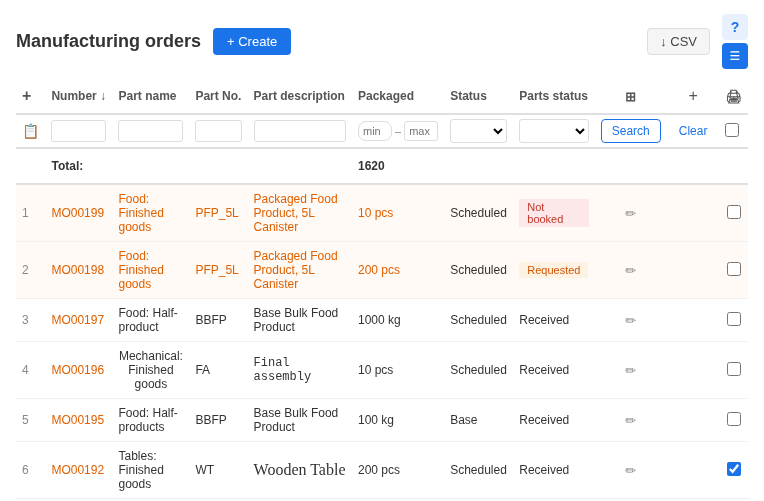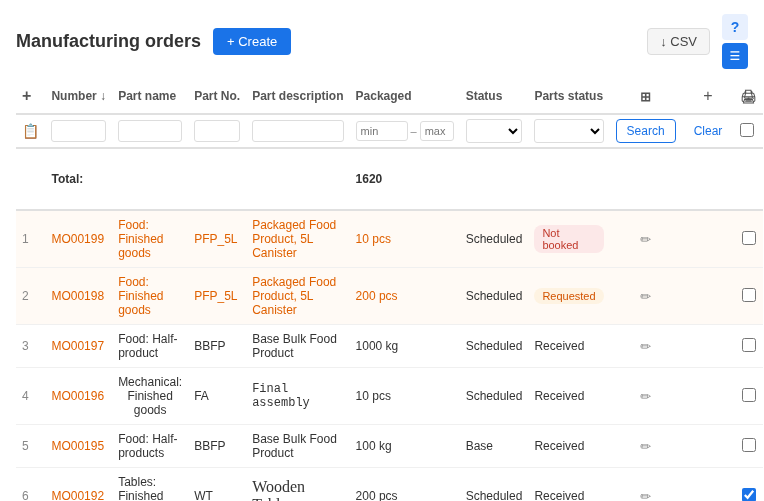--- a/index.html
+++ b/index.html
@@ -22,24 +22,24 @@
     .filter-row td { padding: 4px 6px; border-bottom: 1px solid #e0e0e0; }
     .filter-input { border: 1px solid #ddd; border-radius: 3px; padding: 3px 6px; font-size: 12px; width: 100%; outline: none; }
     .qty-range { display: flex; align-items: center; gap: 3px; }
     .qty-range input { width: 40px; border: 1px solid #ddd; border-radius: 3px; padding: 3px 4px; font-size: 12px; }
     .qty-range span { color: #888; font-size: 11px; }
     .status-select { border: 1px solid #ddd; border-radius: 3px; padding: 3px 6px; font-size: 12px; width: 100%; background: #fff; }
     .search-btn { background: #fff; border: 1px solid #1a73e8; color: #1a73e8; border-radius: 4px; padding: 4px 10px; font-size: 12px; cursor: pointer; }
     .clear-btn { background: none; border: none; color: #1a73e8; font-size: 12px; cursor: pointer; padding: 4px 6px; }
 
     
-    .total-row td { font-weight: 600; padding: 23px 6px; border-bottom: 1px solid #e0e0e0; }
+    .total-row td { font-weight: 600; padding: 10px 6px; border-bottom: 1px solid #e0e0e0; }
     .link-text-orange { color: #e06000; font-weight: 500; cursor: pointer; }
 
-    .badge { display: inline-block; border-radius: 8px; padding: 2px 8px; font-size: 11px; font-weight: 500; }
+    .badge { display: inline-block; border-radius: 0; padding: 2px 8px; font-size: 11px; font-weight: 500; }
     .badge-not-booked { background: #fce8e8; color: #c0392b; }
     .badge-requested { background: #fef3e2; color: #d35400; text-align: center; }
 
     .edit-icon { color: #888; cursor: pointer; font-size: 14px; }
     .cb { width: 14px; height: 14px; cursor: pointer; accent-color: #1a73e8; }
   </style>
 </head>
 <body>
 
 <div style="display:flex; flex-direction:column; width:764px; min-height:501px; position:relative;">
@@ -113,21 +113,21 @@
             <input class="filter-input" type="text" style="">
           </td>
           <td>
             <input class="filter-input" type="text" style="">
           </td>
           <td>
             <input class="filter-input" type="text" style="">
           </td>
           <td>
             <div class="qty-range">
-              <input type="text" style="width: 52px; border: 1px solid rgb(221, 221, 221); border-radius: 3px; padding: 3px 4px; font-size: 11px;" placeholder="min">
+              <input type="text" style="width: 34px; border: 1px solid rgb(221, 221, 221); border-radius: 8px; padding: 3px 4px; font-size: 11px;" placeholder="min">
               <span style="color:#888;">–</span>
               <input type="text" style="width: 34px; border: 1px solid rgb(221, 221, 221); border-radius: 3px; padding: 3px 4px; font-size: 11px;" placeholder="max">
             </div>
           </td>
           <td>
             <select class="status-select">
               <option value=""></option>
               <option value="Scheduled">Scheduled</option>
               <option value="Done">Done</option>
             </select>

